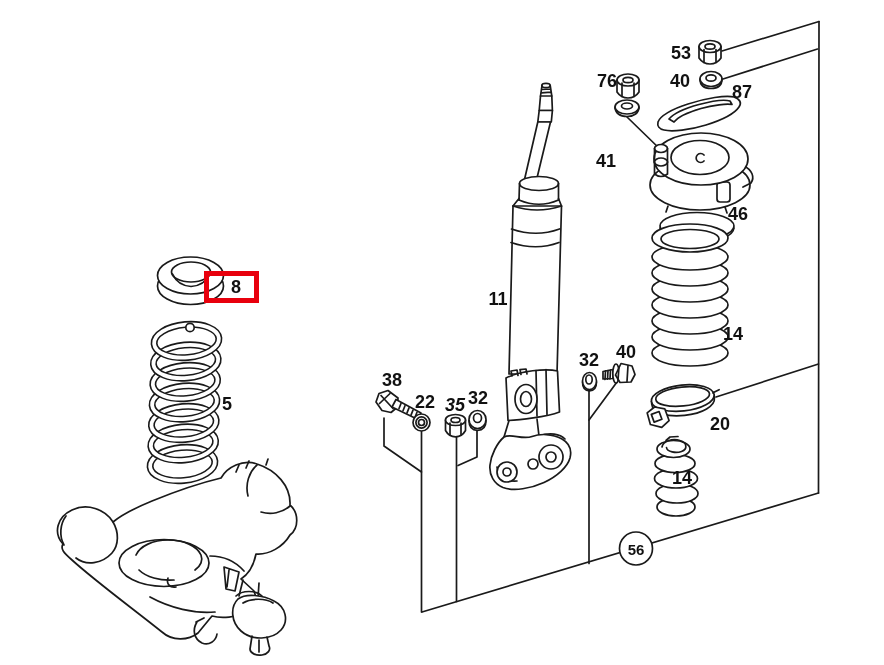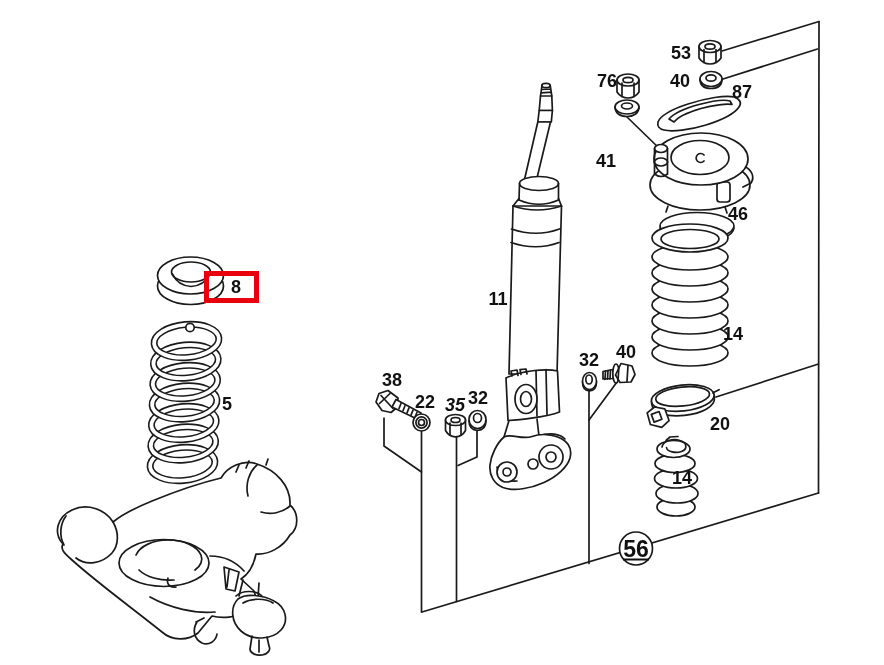--- a/index.html
+++ b/index.html
@@ -7,21 +7,21 @@
   #stage{position:relative;width:884px;height:665px;background:#fff;overflow:hidden;
          font-family:"Liberation Sans",sans-serif;padding-left:12px;}
   #art{position:absolute;left:0;top:0;}
   #art path,#art ellipse,#art circle,#art rect,#art line{
       fill:none;stroke:#1a1a1a;stroke-width:1.7;stroke-linecap:round;stroke-linejoin:round;}
   #art .w{fill:#ffffff;}
   #art .coil-o{stroke:#1a1a1a;stroke-width:7;fill:none;}
   #art .coil-i{stroke:#ffffff;stroke-width:3.8;fill:none;}
   .part-label{position:absolute;transform:translate(-50%,-50%);color:#111;
       font-weight:700;font-size:18px;line-height:1;white-space:nowrap;}
-  .part-label.circled{font-size:23px;text-decoration:underline;}
+  .part-label.circled{font-size:15px;}
   #highlight-box{position:absolute;box-sizing:border-box;background:transparent;}
 </style>
 </head>
 <body>
 
 <div id="stage">
 
 <svg id="art" width="884" height="665" viewBox="0 0 884 665">
 
   <g>

